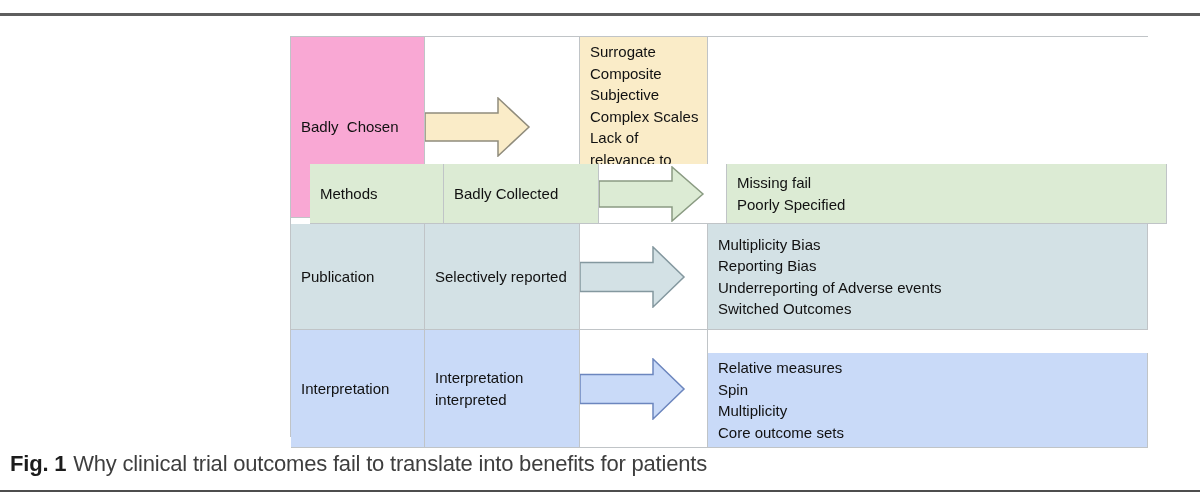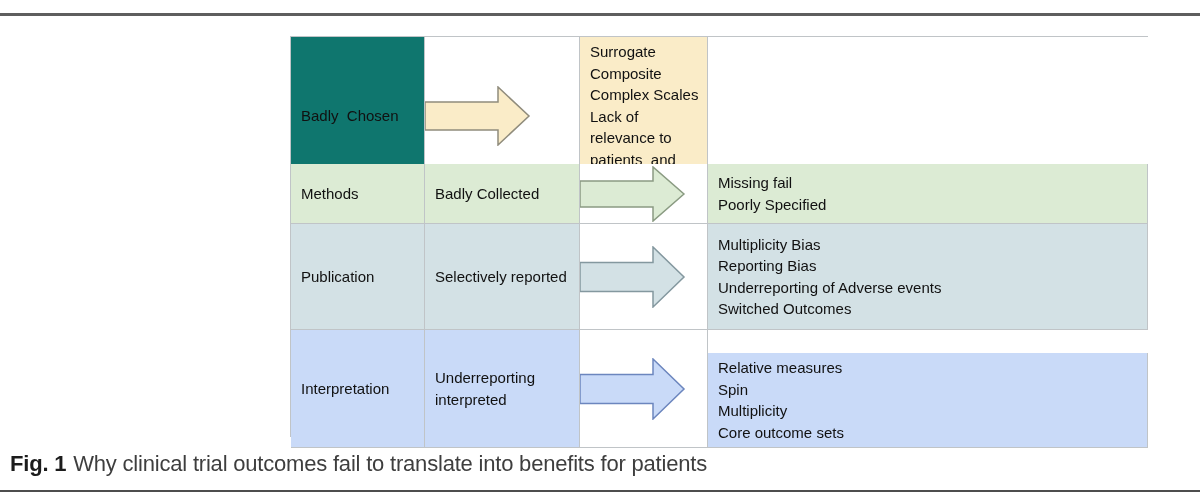--- a/index.html
+++ b/index.html
@@ -20,21 +20,21 @@
     width: 858px;
     border-top: 1px solid #c0c4c7;
     border-left: 1px solid #c0c4c7;
     box-sizing: border-box;
   }
   .frow {
     display: grid;
     grid-template-columns: 134px 155px 128px 440px;
   }
   .frow.r1 { height: 127px; }
-  .frow.r2 { height: 60px;  }
+  .frow.r2 { height: 60px; margin-left: 19px;  }
   .frow.r3 { height: 106px; }
   .frow.r4 { height: 107px; }
 
   .cell {
     box-sizing: border-box;
     border-right: 1px solid #c0c4c7;
     border-bottom: 1px solid #c0c4c7;
     display: flex;
     color: #111111;
     font-size: 15px;
@@ -77,29 +77,30 @@
   }
 </style>
 </head>
 <body>
 
 <div class="rule top"></div>
 
 <div class="figure">
 
   <div class="frow r1">
-    <div class="cell cause" style="background-color: #0f766e;">Badly  Chosen</div>
+    <div class="cell cause" style="background-color: #f9a8d4;">Badly  Chosen</div>
     <div class="cell arrow-cell">
       <svg class="arrow" width="106" height="60" viewBox="0 0 106 60" preserveAspectRatio="none">
         <polygon points="0,16 73,16 73,1 104,30 73,59 73,44 0,44" stroke-width="1.5" stroke="#908C7C" style="fill: rgb(250, 236, 200);"></polygon>
       </svg>
     </div>
     <div class="cell outcomes" style="background-color: rgb(250, 236, 200);">
       <div class="outcome-line">Surrogate</div>
       <div class="outcome-line">Composite</div>
+      <div class="outcome-line">Subjective</div>
       <div class="outcome-line">Complex Scales</div>
       <div class="outcome-line">Lack of relevance to  patients  and decision makers</div>
     </div>
   </div>
 
   <div class="frow r2">
     <div class="cell stage" style="background-color: rgb(220, 235, 212);">Methods</div>
     <div class="cell cause" style="background-color: rgb(220, 235, 212);">Badly Collected</div>
     <div class="cell arrow-cell">
       <svg class="arrow" width="106" height="56" viewBox="0 0 106 60" preserveAspectRatio="none">
@@ -123,21 +124,21 @@
     <div class="cell outcomes" style="background-color: rgb(211, 225, 229);">
       <div class="outcome-line">Multiplicity Bias</div>
       <div class="outcome-line">Reporting Bias</div>
       <div class="outcome-line">Underreporting of Adverse events</div>
       <div class="outcome-line">Switched Outcomes</div>
     </div>
   </div>
 
   <div class="frow r4">
     <div class="cell stage" style="background-color: rgb(201, 218, 248);">Interpretation</div>
-    <div class="cell cause" style="background-color: rgb(201, 218, 248);">Underreporting interpreted</div>
+    <div class="cell cause" style="background-color: rgb(201, 218, 248);">Interpretation interpreted</div>
     <div class="cell arrow-cell">
       <svg class="arrow" width="106" height="62" viewBox="0 0 106 60" preserveAspectRatio="none">
         <polygon points="0,16 73,16 73,1 104,30 73,59 73,44 0,44" stroke-width="1.5" stroke="#6C86BE" style="fill: rgb(201, 218, 248);"></polygon>
       </svg>
     </div>
     <div class="cell outcomes" style="background-color: rgb(201, 218, 248); margin-top: 23px;">
       <div class="outcome-line">Relative measures</div>
       <div class="outcome-line">Spin</div>
       <div class="outcome-line">Multiplicity</div>
       <div class="outcome-line">Core outcome sets</div>

